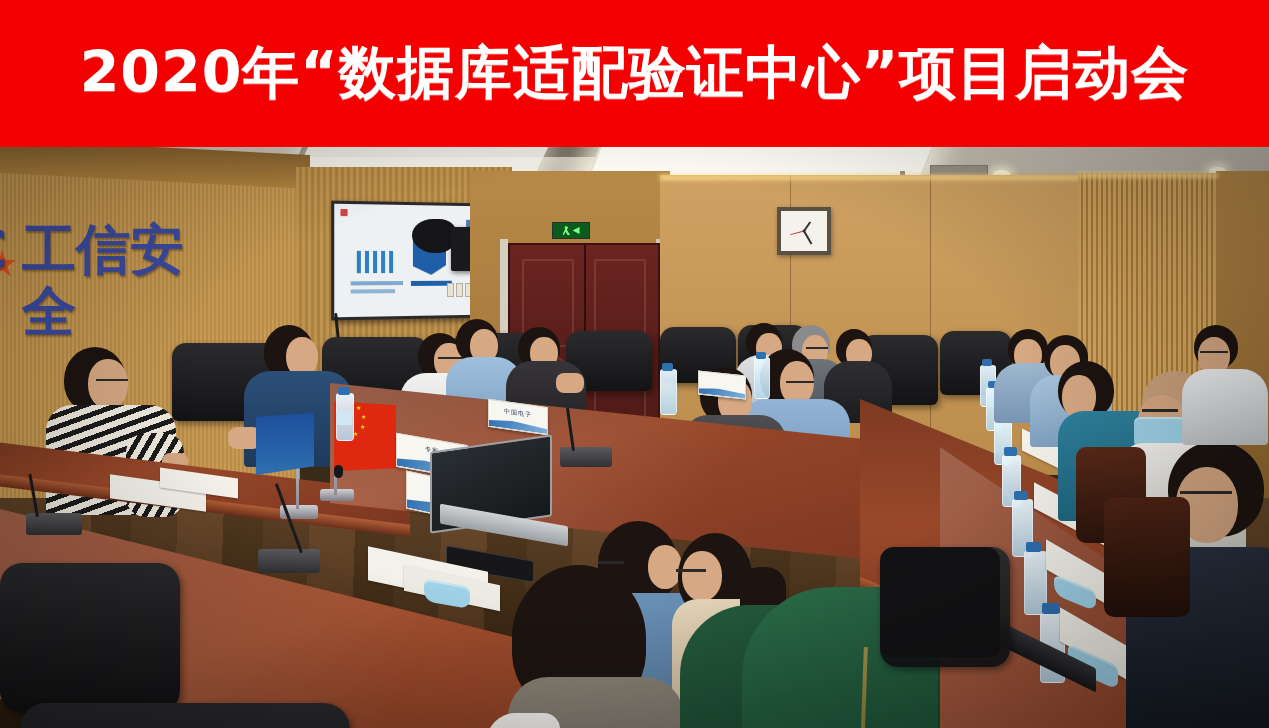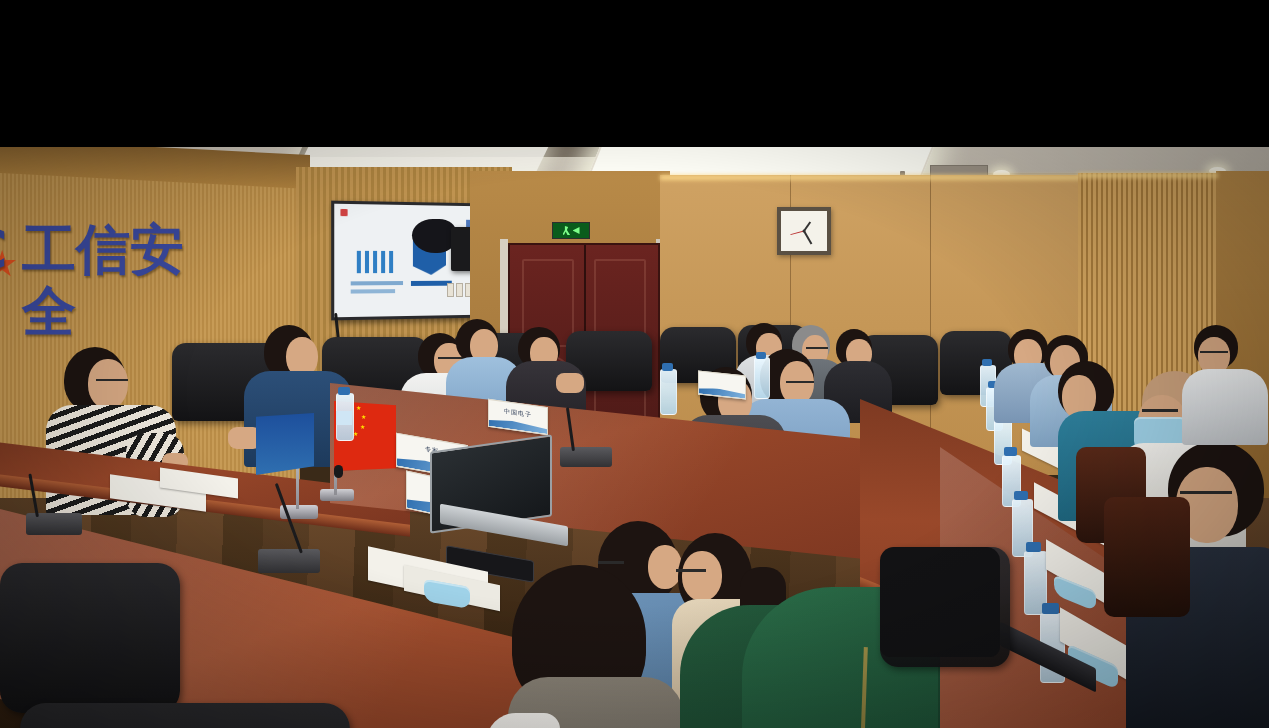--- a/index.html
+++ b/index.html
@@ -160,20 +160,23 @@
   .backpack{position:absolute;background:#121214;border-radius:14px 14px 10px 10px;}
   .phone{position:absolute;background:#17171a;border-radius:3px;border:1px solid #3a3a3f;}
   .dark-vignette{position:absolute;inset:0;pointer-events:none;
     background:radial-gradient(ellipse at 48% 42%,rgba(0,0,0,0) 45%,rgba(0,0,0,.38) 100%);}
 </style>
 </head>
 <body>
 
 <div id="page">
 
+  <div id="banner">
+    <div id="banner-title">2020年“数据库适配验证中心”项目启动会</div>
+  </div>
 
   <div id="photo">
 
     <div class="ceiling"></div>
     <div class="ceil-dark" style="left:300px;top:0;width:420px;height:10px;transform:skewX(-24deg);"></div>
     <div class="ceil-band" style="left:640px;top:26px;width:640px;height:3px;"></div>
     <div class="ceil-band" style="left:640px;top:52px;width:640px;height:3px;"></div>
     <div class="ceil-band" style="left:640px;top:76px;width:640px;height:3px;"></div>
     <div class="ceil-dark" style="left:595px;top:0px;width:120px;height:40px;transform:skewX(-26deg);background:#3c362e;"></div>
     <div class="light-panel"></div>

